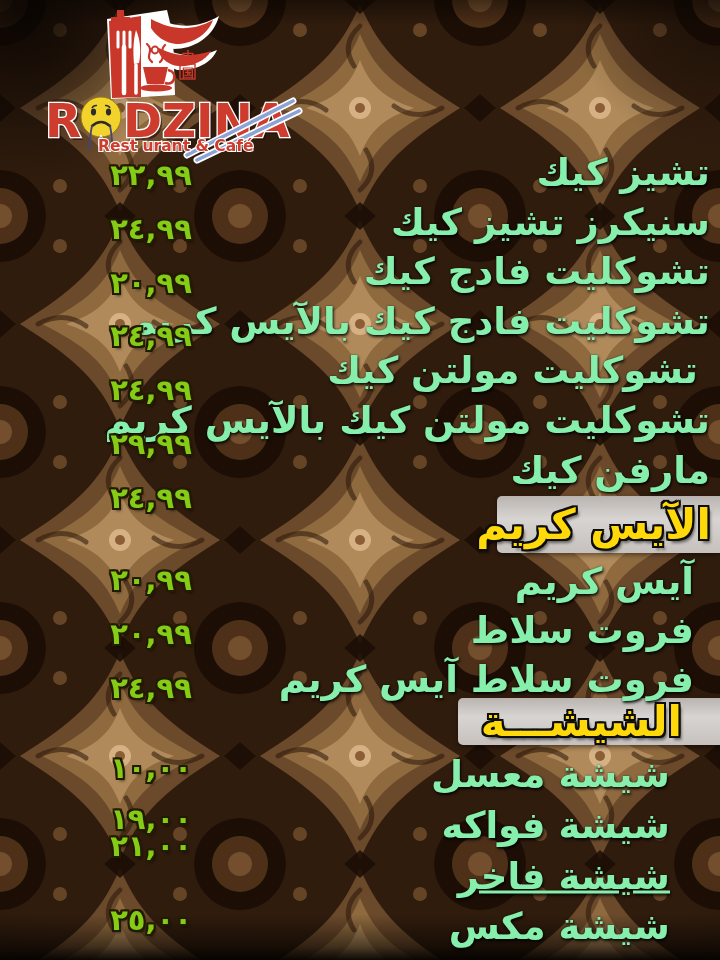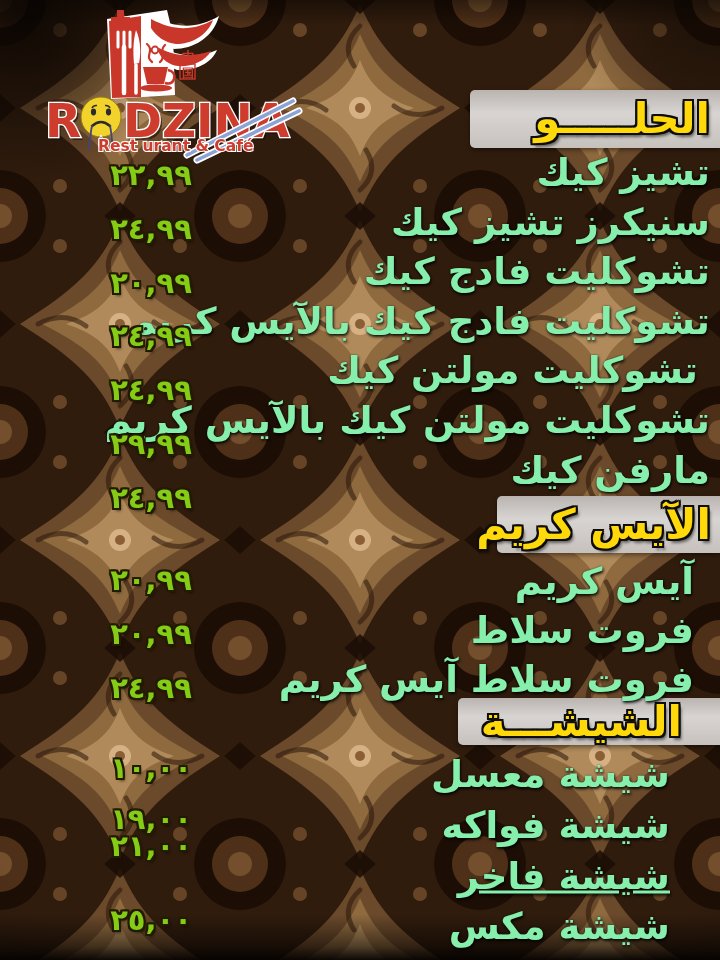--- a/index.html
+++ b/index.html
@@ -170,23 +170,20 @@
         <path d="M152,150 L258,96" stroke="#ffffff" stroke-width="7"></path>
         <path d="M162,155 L264,106" stroke="#ffffff" stroke-width="7"></path>
         <path d="M152,150 L258,96" stroke="#8ca3d6" stroke-width="3.6"></path>
         <path d="M162,155 L264,106" stroke="#8ca3d6" stroke-width="3.6"></path>
       </g>
 
       <text x="63" y="146" font-family="DejaVu Sans, sans-serif" font-weight="bold" font-size="15.5" fill="#cd3c2d" stroke="#ffffff" stroke-width="2.2" paint-order="stroke">Rest urant &amp; Café</text>
     </svg>
   </div>
 
-  <div class="band band-0">
-    <span class="band-title">الحلـــــو</span>
-  </div>
   <div class="band band-1">
     <span class="band-title">الآيس كريم</span>
   </div>
   <div class="band band-2">
     <span class="band-title">الشيشـــة</span>
   </div>
 
   <div id="items-layer">
       <span class="item-name" style="top: 172px; right: 10px;">تشيز كيك</span>
       <span class="item-price" style="top: 175px;">٢٢,٩٩</span>

